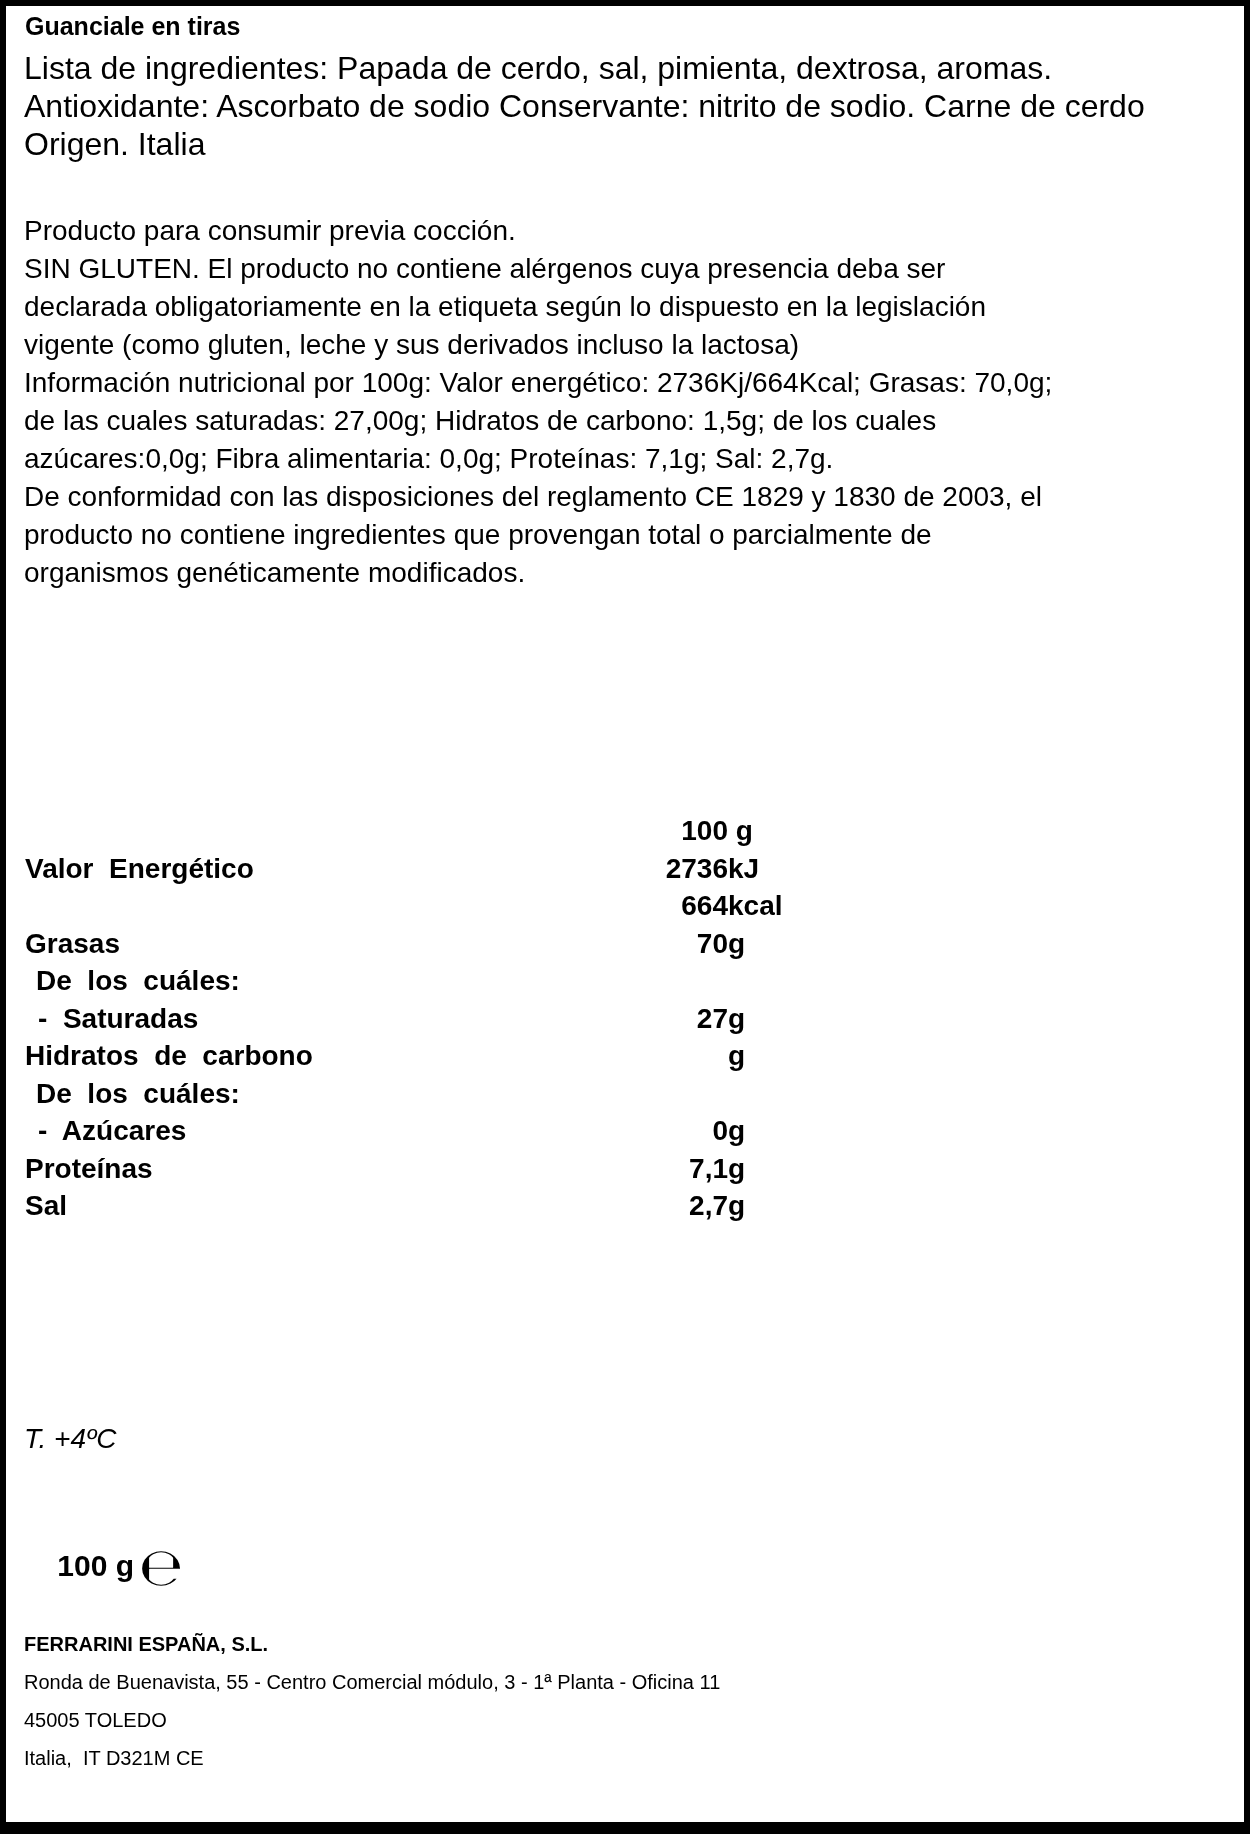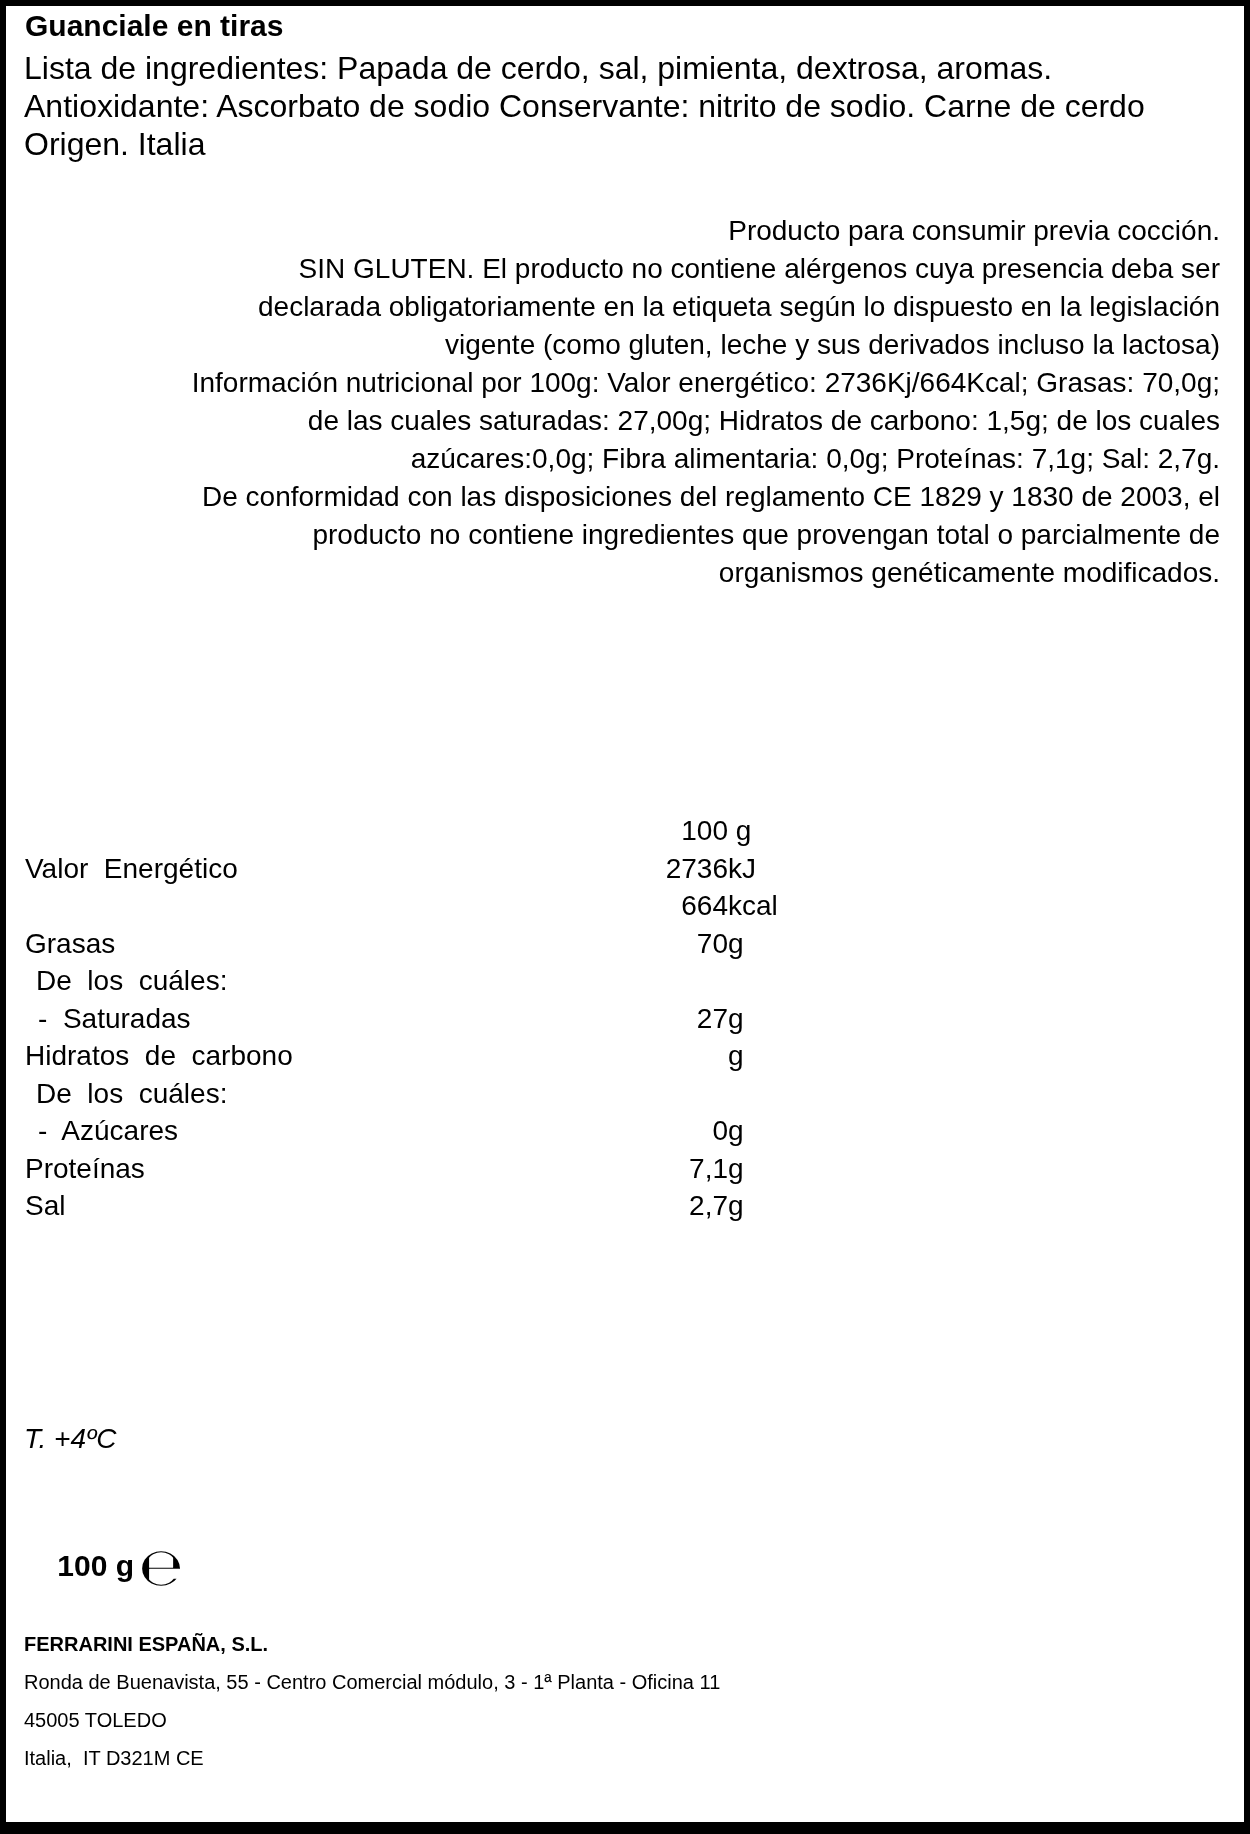--- a/index.html
+++ b/index.html
@@ -18,47 +18,47 @@
     inset: 0;
     border: 6px solid #000;
     border-bottom-width: 12px;
     pointer-events: none;
     box-sizing: border-box;
   }
   .title {
     position: absolute;
     left: 25px; top: 4px;
     margin: 0;
-    font-size: 30px;
+    font-size: 25px;
     font-weight: bold;
     line-height: 44px;
     white-space: pre;
   }
   .para {
     position: absolute;
     left: 24px; right: 30px;
     font-size: 32px;
     line-height: 38px;
     white-space: pre-line;
   }
   .ingredients { top: 49px; }
   .body-block {
     position: absolute;
     left: 24px; right: 30px; top: 212px;
     font-size: 28px;
     line-height: 38px;
   }
-  .body-block > div { white-space: pre-line; text-align: right; }
+  .body-block > div { white-space: pre-line; }
   .ntable {
     position: absolute;
     left: 0; top: 812px;
     width: 100%;
     font-size: 28px;
   }
-  .trow { position: relative; height: 37.5px; line-height: 37.5px; }
+  .trow { position: relative; height: 37.5px; line-height: 37.5px; font-weight: bold; }
   .tlabel { position: absolute; left: 25px; white-space: pre; }
   .tlabel.ind1 { left: 36px; }
   .tlabel.ind2 { left: 38px; }
   .tnum { position: absolute; left: 0; width: 728px; text-align: right; white-space: pre; }
   .tunit { position: absolute; left: 728px; white-space: pre; }
   .storage {
     position: absolute;
     left: 24px; top: 1420px;
     font-size: 28px;
     line-height: 38px;

